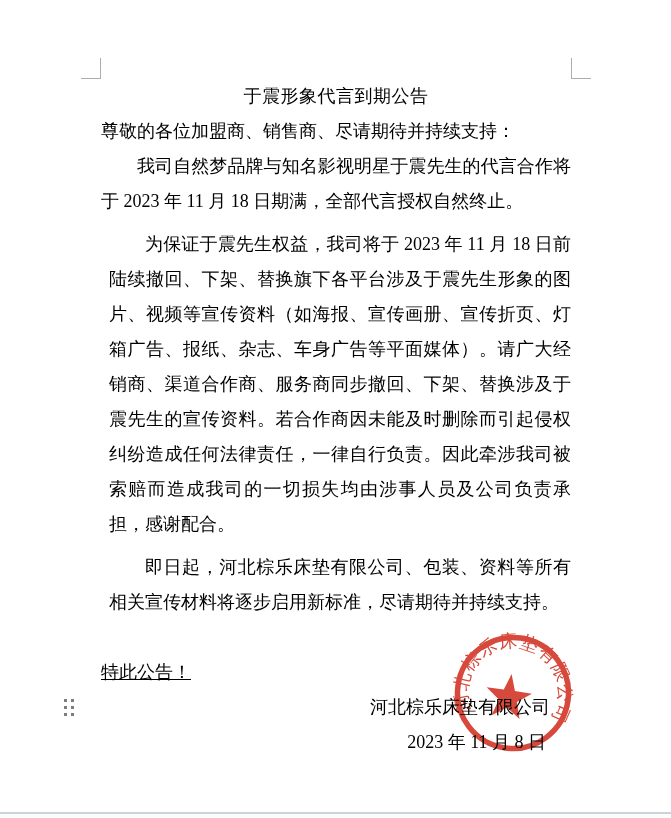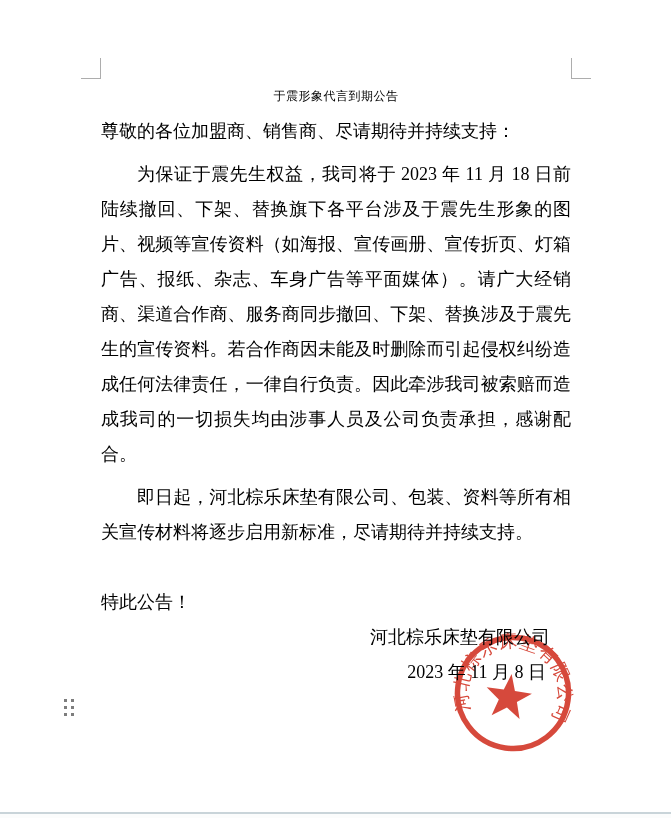--- a/index.html
+++ b/index.html
@@ -31,30 +31,30 @@
   .content {
     position: absolute;
     left: 101px; top: 79px;
     width: 470px;
     font-size: 18px;
     line-height: 35px;
     text-align: justify;
     text-justify: inter-ideograph;
   }
   .doc-title {
-    font-size: 12px;
+    font-size: 18px;
     font-weight: 400;
     line-height: 35px;
     text-align: center;
     letter-spacing: 0.5px;
   }
   .salutation { }
   .para { text-indent: 2em; }
-  .para.spaced { margin-top: 8px; }
-  .closing { margin-top: 35px; text-align: left; }
+  .para.spaced { margin-top: 8px; margin-left: 8px; }
+  .closing { margin-top: 35px; text-align: left; text-decoration: underline; }
   .sig-company { text-align: right; padding-right: 21px; }
   .sig-date { text-align: right; padding-right: 25px; }
   
   .seal {
     position: absolute;
     left: 428px; top: 608px;
     width: 170px; height: 170px;
     opacity: 0.9;
     mix-blend-mode: multiply;
     pointer-events: none;
@@ -88,20 +88,21 @@
 <body>
 
 <div class="page">
 
   <div class="mark-tl"></div>
   <div class="mark-tr"></div>
 
   <div class="content">
     <div class="doc-title">于震形象代言到期公告</div>
     <p class="salutation">尊敬的各位加盟商、销售商、尽请期待并持续支持：</p>
+    <p class="para">我司自然梦品牌与知名影视明星于震先生的代言合作将于 2023 年 11 月 18 日期满，全部代言授权自然终止。</p>
     <p class="para spaced">为保证于震先生权益，我司将于 2023 年 11 月 18 日前陆续撤回、下架、替换旗下各平台涉及于震先生形象的图片、视频等宣传资料（如海报、宣传画册、宣传折页、灯箱广告、报纸、杂志、车身广告等平面媒体）。请广大经销商、渠道合作商、服务商同步撤回、下架、替换涉及于震先生的宣传资料。若合作商因未能及时删除而引起侵权纠纷造成任何法律责任，一律自行负责。因此牵涉我司被索赔而造成我司的一切损失均由涉事人员及公司负责承担，感谢配合。</p>
     <p class="para spaced">即日起，河北棕乐床垫有限公司、包装、资料等所有相关宣传材料将逐步启用新标准，尽请期待并持续支持。</p>
     <p class="closing">特此公告！</p>
     <p class="sig-company">河北棕乐床垫有限公司</p>
     <p class="sig-date">2023 年 11 月 8 日</p>
   </div>
 
   <svg class="seal" viewBox="0 0 170 170" xmlns="http://www.w3.org/2000/svg">
     <g transform="rotate(8 85 85)">
       <circle cx="85" cy="85" r="55.5" fill="none" stroke-width="5.5" stroke="#d23526"></circle>

